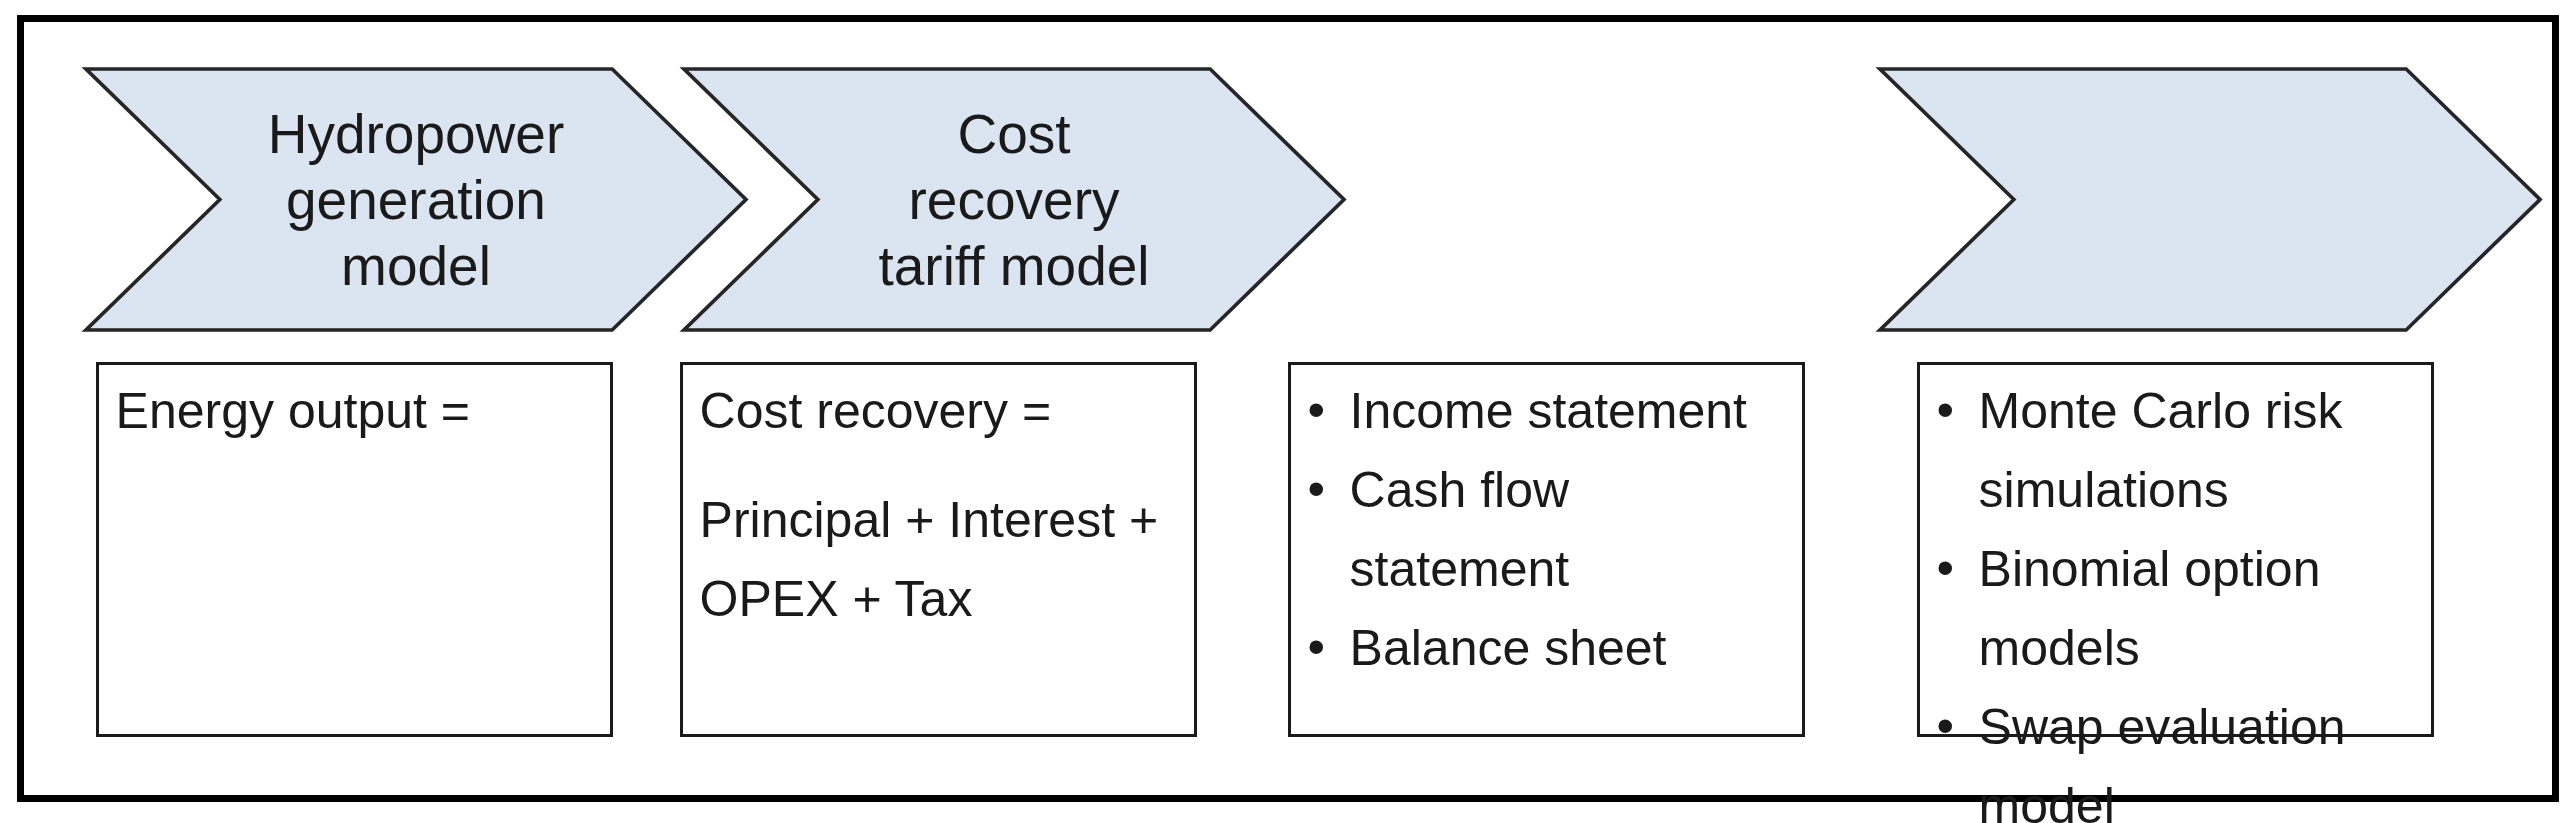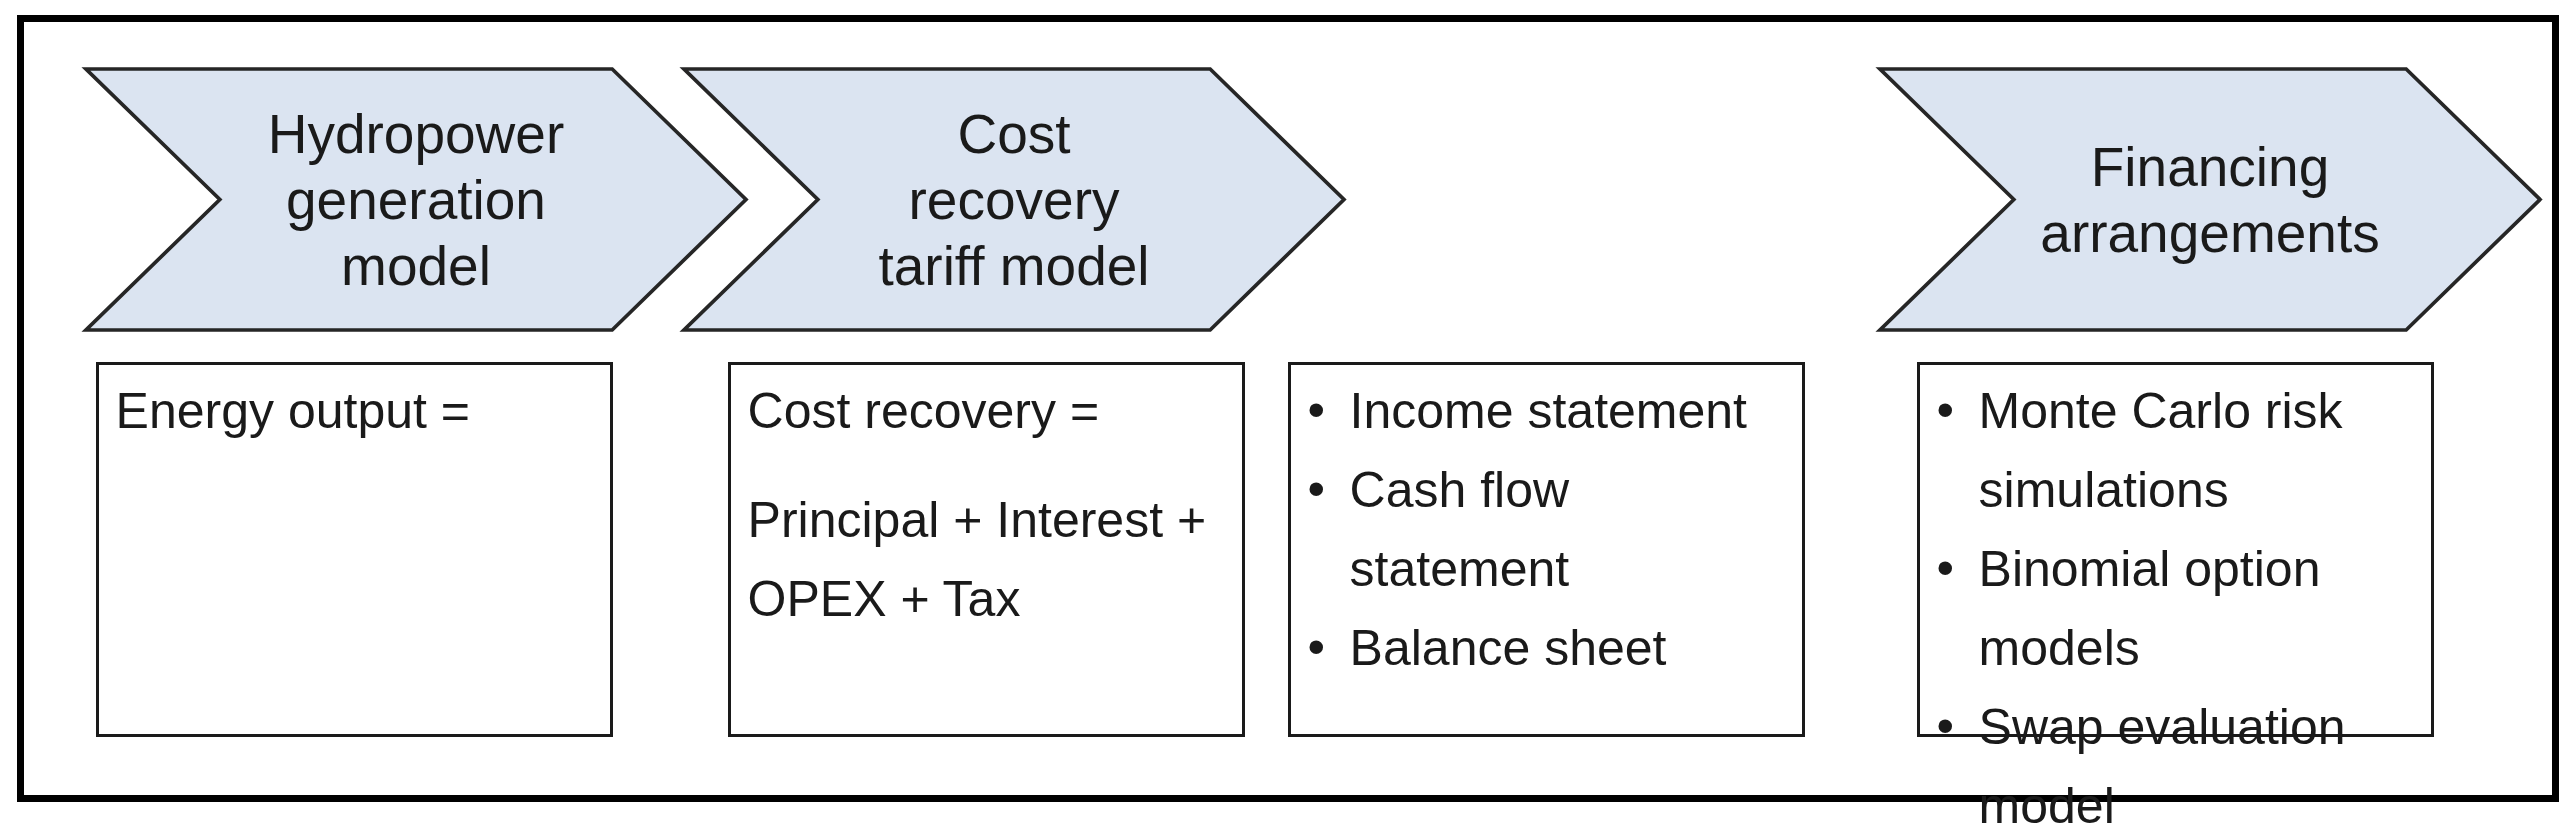--- a/index.html
+++ b/index.html
@@ -52,21 +52,21 @@
   .box{
     position:absolute;
     top:362px;height:375px;width:517px;
     background:#ffffff;
     border:3.7px solid #1a1a1a;
     box-sizing:border-box;
     padding:7.4px 5.5px 7.4px 16.6px;
     font-size:50px;line-height:1.58;
   }
   .b0{left:96px;}
-  .b1{left:728px;}
+  .b1{left:680px;}
   .b2{left:1288px;}
   .b3{left:1885px;margin-left:32px;}
   .box p{margin:0;white-space:pre-line;}
   .box p.bh{margin-bottom:29.5px;}
   ul.bl{
     list-style:none;
     margin:0;padding:0 0 0 0;
   }
   ul.bl li{
     position:relative;
@@ -102,22 +102,20 @@
     <div class="chev-label">Cost
 recovery
 tariff model</div>
   </div>
 
 
   <div class="chevron c3">
     <svg viewBox="0 0 715 283" preserveAspectRatio="none">
       <polygon class="shape" points="0,0 570,0 715,141.5 570,283 0,283 145,141.5"></polygon>
     </svg>
-    <div class="chev-label">Financing
-arrangements</div>
   </div>
 
   <div class="box b0">
     <p class="bh">Energy output =</p>
   </div>
 
   <div class="box b1">
     <p class="bh">Cost recovery =</p>
     <p class="bb">Principal + Interest +
 OPEX + Tax</p>

